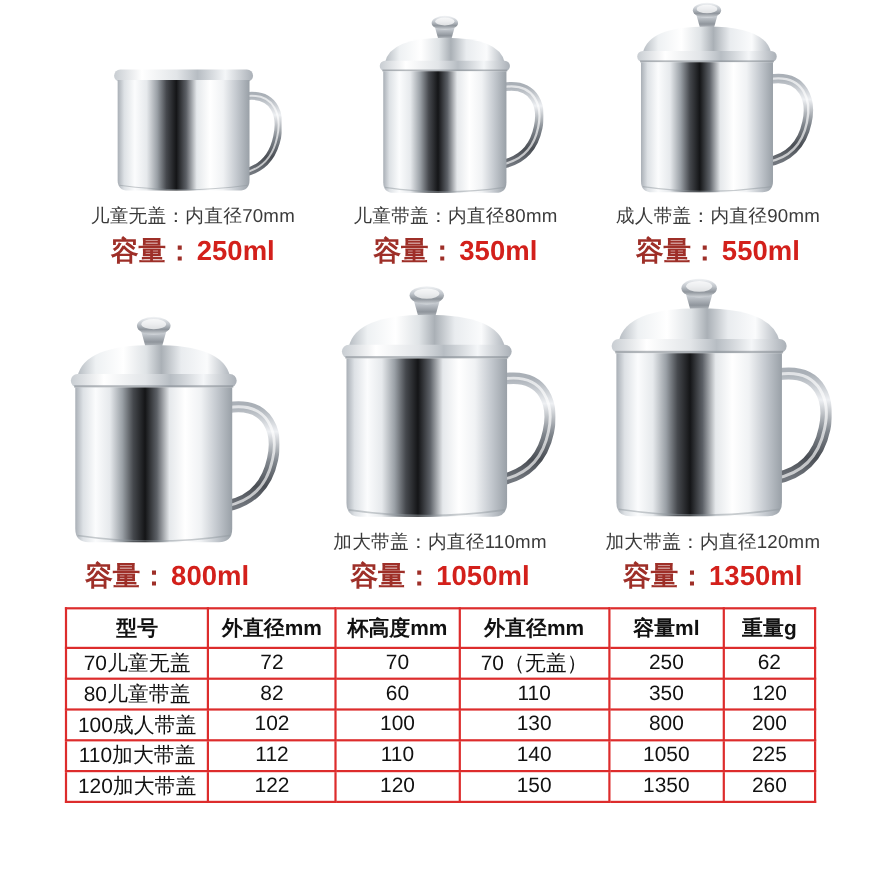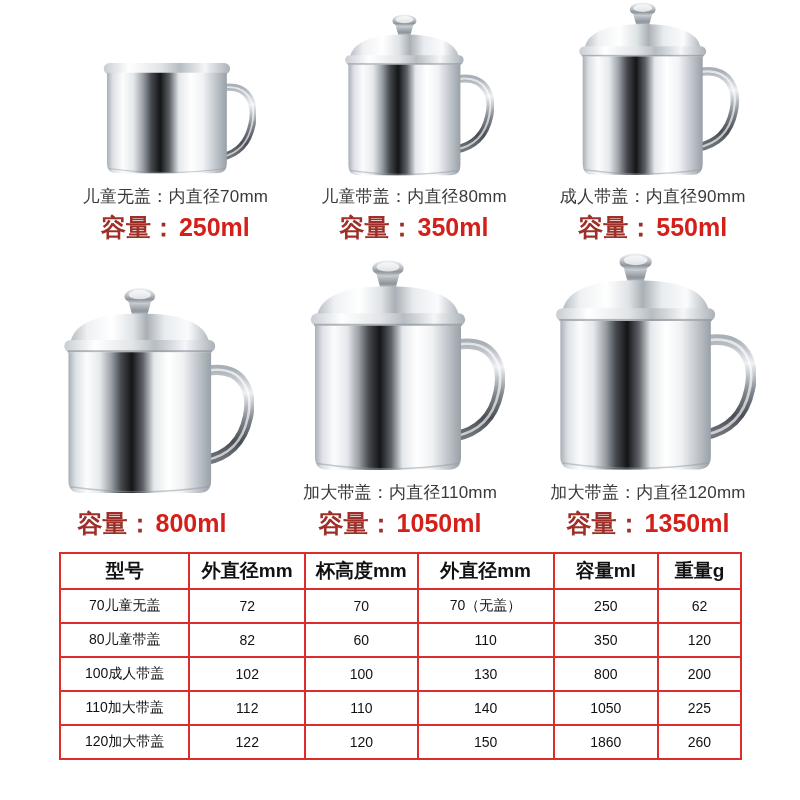--- a/index.html
+++ b/index.html
@@ -35,21 +35,21 @@
     border-collapse:collapse; table-layout:fixed;
     width:683px; margin:10px 0 0 59px;
     background:#fff;
   }
   table.spec th, table.spec td {
     border:2px solid #dd2c2c;
     text-align:center; vertical-align:middle;
     padding:0; color:#111; overflow:hidden; white-space:nowrap;
   }
   table.spec th { height:36px; font-size:19px; font-weight:700;border-radius:17px; }
-  table.spec td { height:34px; font-size:14px; font-weight:400;margin-left:26px; }
+  table.spec td { height:22px; font-size:19px; font-weight:400;margin-left:26px; }
 
   .defs-hidden { position:absolute; width:0; height:0; overflow:hidden; }
 </style>
 </head>
 <body>
 
 <svg class="defs-hidden" aria-hidden="true">
   <defs>
     <linearGradient id="gBody" x1="0" y1="0" x2="1" y2="0">
       <stop offset="0" stop-color="#a9afb6"></stop>
@@ -235,19 +235,19 @@
         <td>110</td>
         <td>140</td>
         <td>1050</td>
         <td>225</td>
       </tr>
       <tr>
         <td>120加大带盖</td>
         <td>122</td>
         <td>120</td>
         <td>150</td>
-        <td>1860</td>
+        <td>1350</td>
         <td>260</td>
       </tr>
     </tbody>
   </table>
 
 </div>
 
 </body></html>

